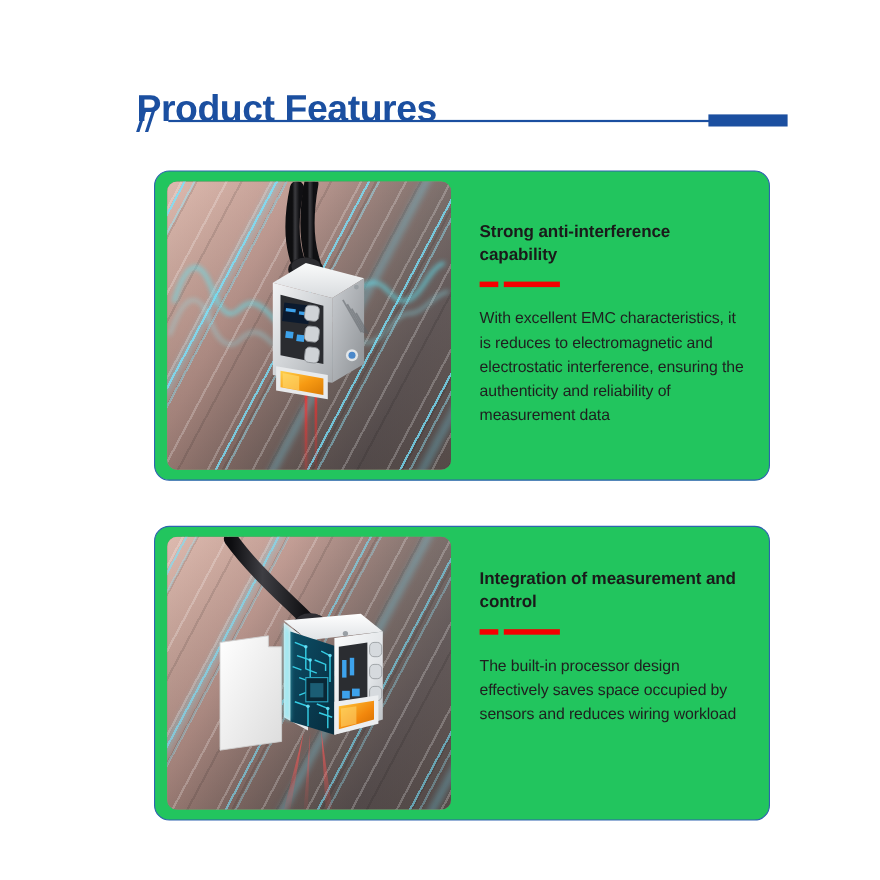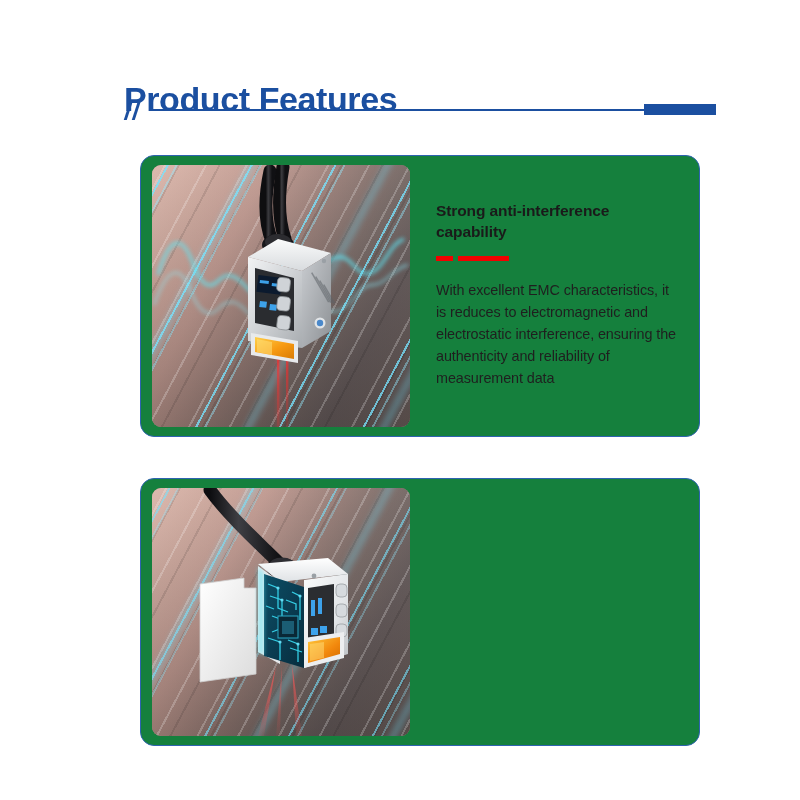--- a/index.html
+++ b/index.html
@@ -74,21 +74,21 @@
   }
 
   
   .feature-card {
     position: absolute;
     left: 140px;
     width: 560px;
     border: 1.6px solid #2e63b0;
     border-radius: 14px;
     box-sizing: border-box;
-    background: #15803d;
+    background: #22c55e;
     display: flex;
     align-items: flex-start;
   }
   .feature-card.card-1 { top: 155px; height: 282px; }
   .feature-card.card-2 { top: 478px; height: 268px; }
 
   .card-media {
     position: relative;
     margin: 9px 0 9px 11px;
     border-radius: 9px;
@@ -447,14 +447,24 @@
       <circle cx="162" cy="88" r="2.4" fill="#9aa0a5"></circle>
 
       <path d="M152 150 L 192 144 L 192 170 L 152 180 Z" fill="#eceef0"></path>
       <path d="M156 154 L 188 149 L 188 166 L 156 175 Z" fill="url(#lensG2)"></path>
       <path d="M158 156 L 172 154 L 172 170 L 158 173 Z" fill="#ffdd7a" opacity="0.5"></path>
 
       <path d="M106 78 L 112 86 L 112 168 L 106 164 Z" fill="#5fe6f5" opacity="0.55" filter="url(#soft3)"></path>
     </svg>
   </div>
 
+  <div class="card-text">
+    <div class="card-heading">Integration of measurement and control</div>
+
+    <div class="accent-dashes">
+      <div class="dash-short"></div>
+      <div class="dash-long"></div>
+    </div>
+
+    <div class="card-body">The built-in processor design effectively saves space occupied by sensors and reduces wiring workload</div>
+  </div>
 
 </div>
 
 </body></html>

